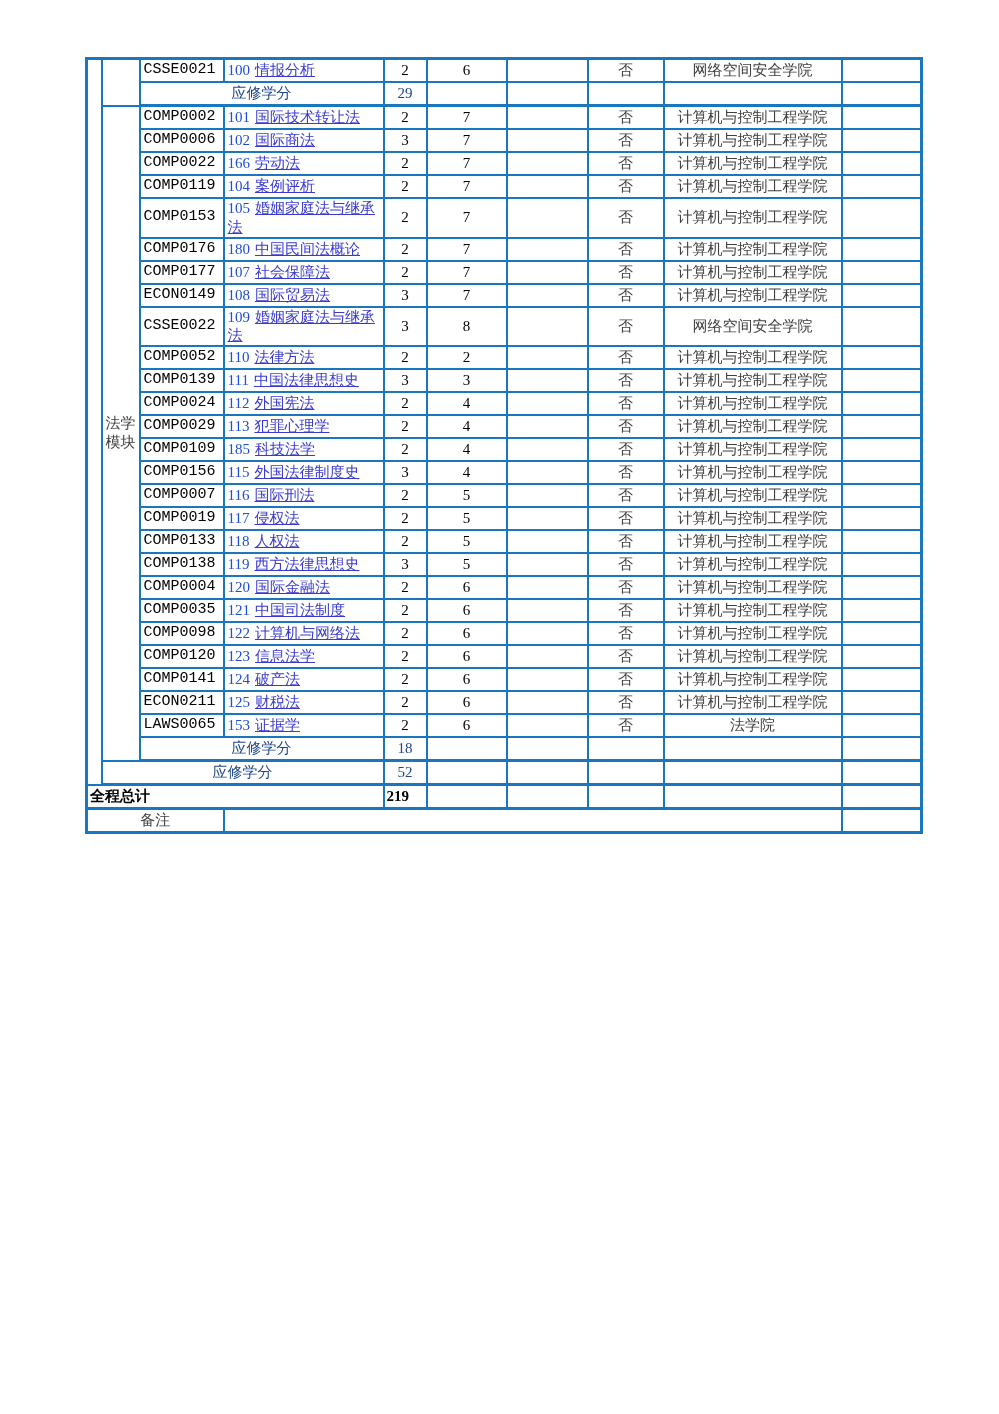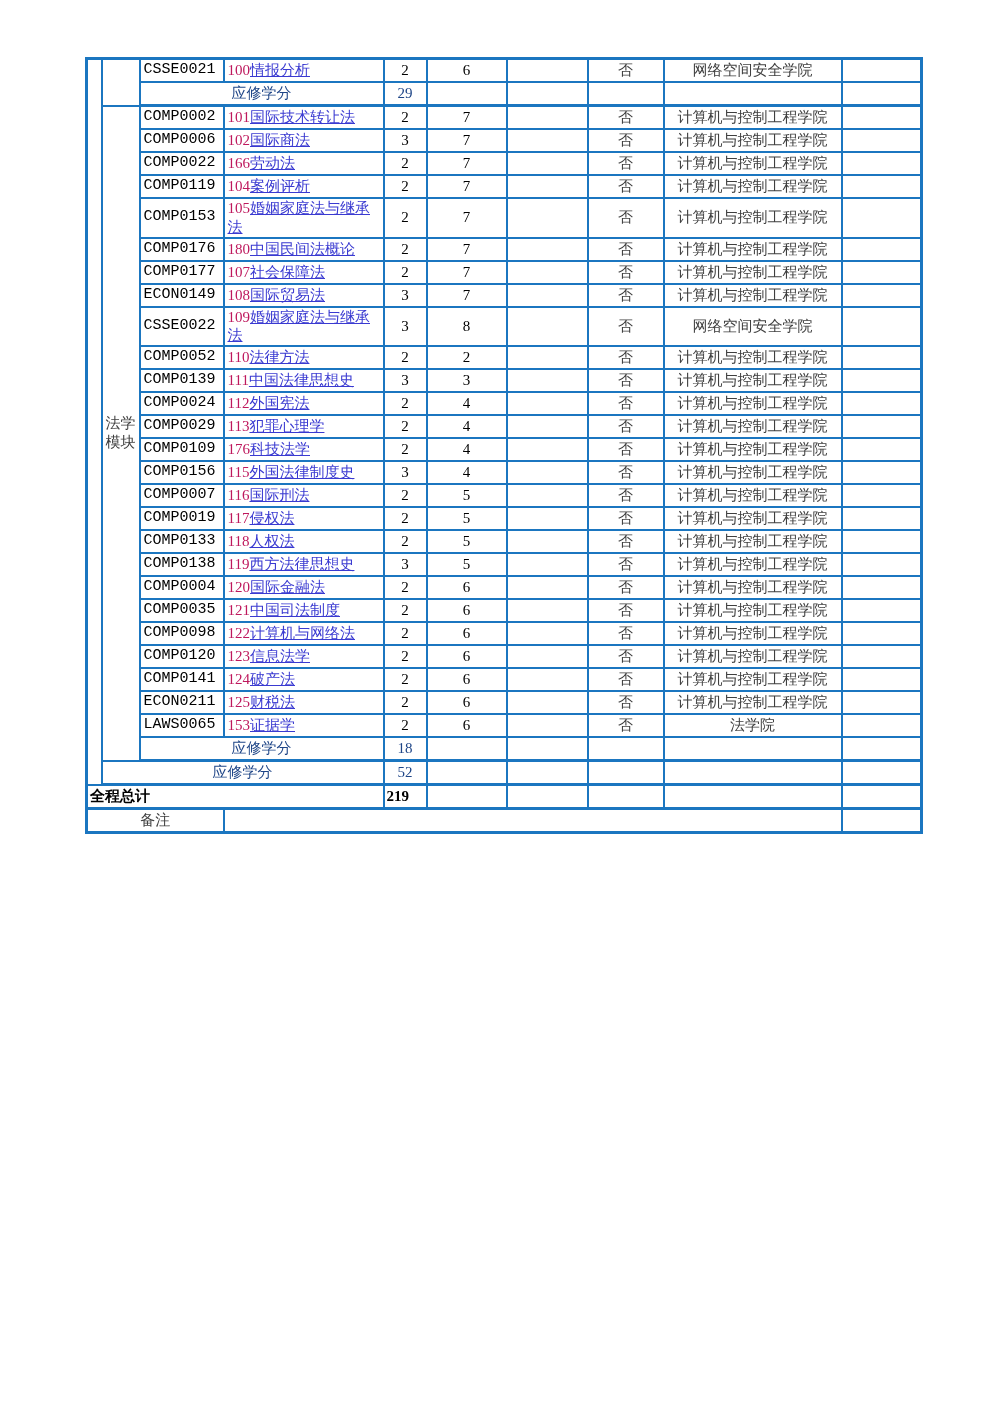--- a/index.html
+++ b/index.html
@@ -25,21 +25,21 @@
     padding:0 2px;
     font-size:15px;
     line-height:1.25;
     vertical-align:middle;
     color:#000;
     overflow:hidden;
   }
   tr.sep td{border-bottom-width:3px;}
   td.code{text-align:left;padding-left:3px;color:#000;font-family:Liberation Mono, monospace;}
   td.name{text-align:left;padding-left:3px;}
-  span.num{color:#be185d;}
+  span.num{color:#1d4ed8;margin-right:5px;}
   a.course-link{
     color:var(--link-c,#3a3ad1);
     text-decoration:underline;
     cursor:pointer;
   }
   td.center{text-align:center;}
   td.flag,td.dept{color:var(--gray-c,#3f3f3f);text-align:center;}
   td.module-cell{
     color:var(--gray-c,#3f3f3f);
     text-align:center;
@@ -226,21 +226,21 @@
     <td class="name"><span class="num">113</span><a class="course-link">犯罪心理学</a></td>
     <td class="center">2</td>
     <td class="center">4</td>
     <td class="center"></td>
     <td class="flag">否</td>
     <td class="dept">计算机与控制工程学院</td>
     <td class="center"></td>
   </tr>
         <tr class="course-row">
     <td class="code">COMP0109</td>
-    <td class="name"><span class="num">176</span><a class="course-link">科技法学</a></td>
+    <td class="name"><span class="num">185</span><a class="course-link">科技法学</a></td>
     <td class="center">2</td>
     <td class="center">4</td>
     <td class="center"></td>
     <td class="flag">否</td>
     <td class="dept">计算机与控制工程学院</td>
     <td class="center"></td>
   </tr>
         <tr class="course-row">
     <td class="code">COMP0156</td>
     <td class="name"><span class="num">115</span><a class="course-link">外国法律制度史</a></td>

